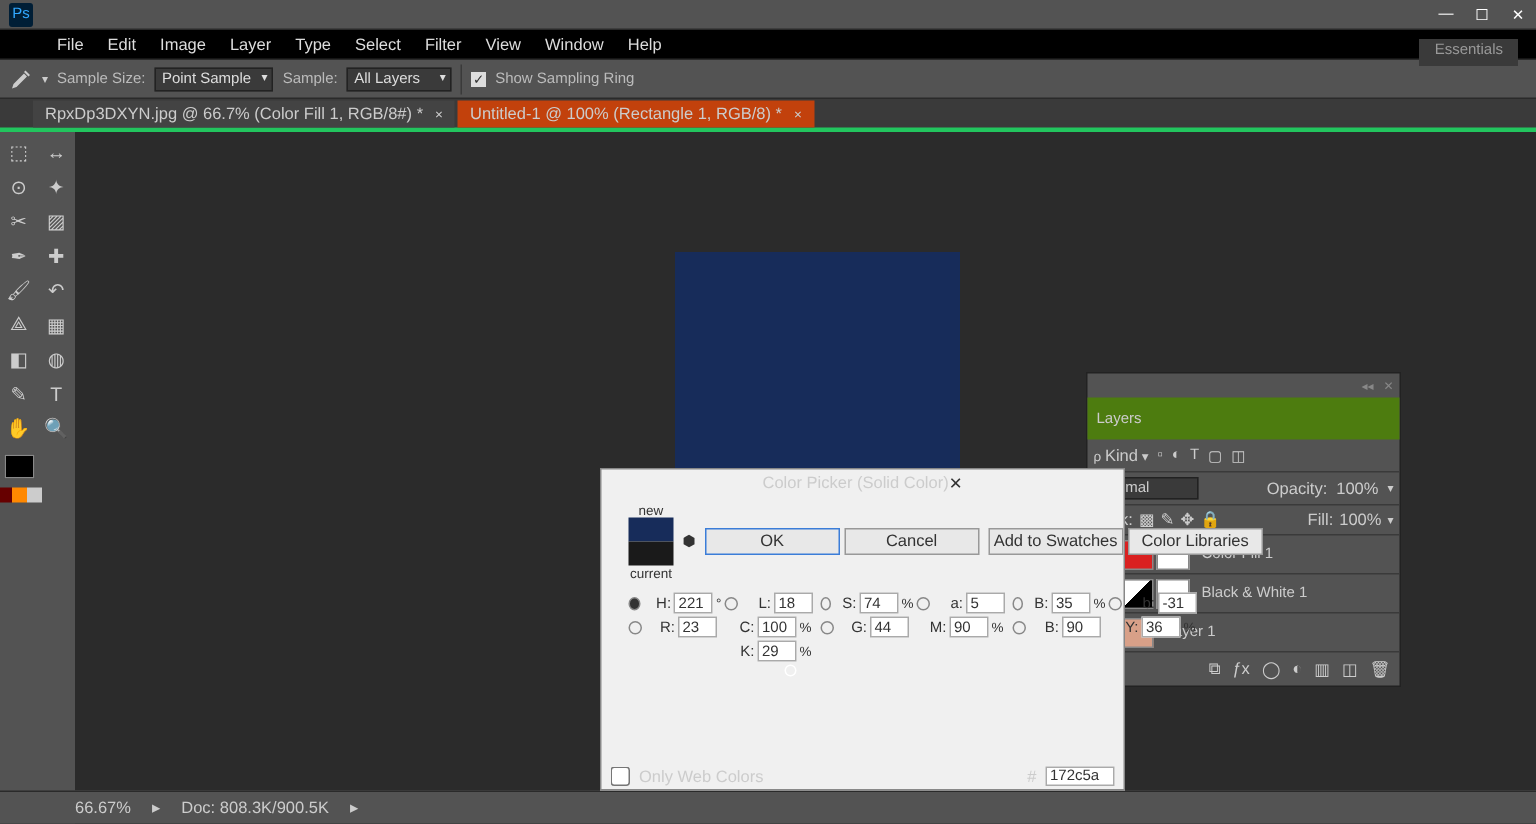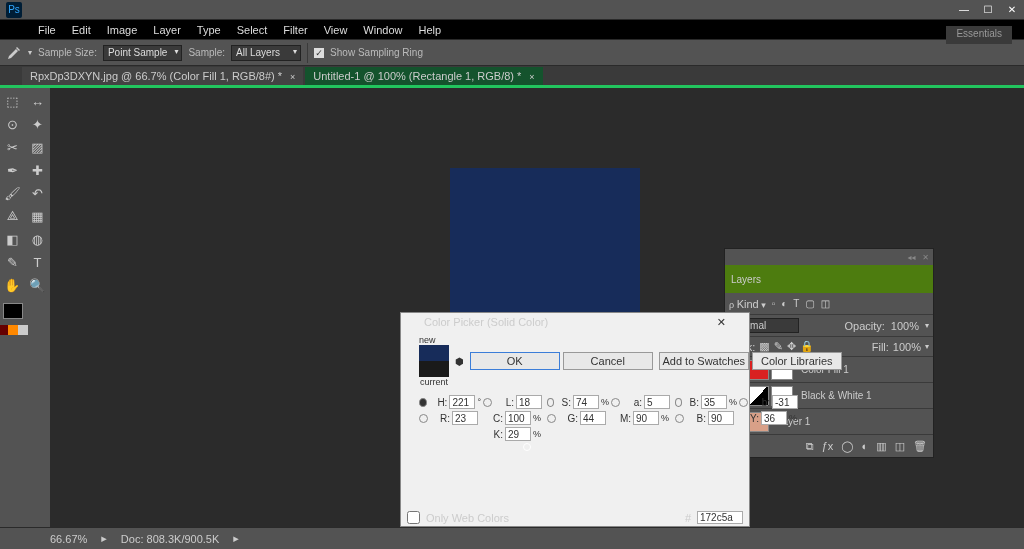--- a/index.html
+++ b/index.html
@@ -10,21 +10,21 @@
 .wbtn{width:24px;height:16px;display:flex;align-items:center;justify-content:center;color:#fff;font-size:10px}
 .menubar{height:20px;background:#000000;display:flex;align-items:center;padding-left:30px;border-bottom:1px solid #2a2a2a}
 .mitem{padding:0 8px;color:#ddd;font-size:11px}
 .optbar{height:26px;background:#535353;display:flex;align-items:center;padding-left:6px;border-bottom:1px solid #2a2a2a;gap:6px}
 .eyedrop{width:16px;height:16px}
 .optlabel{color:#bbb;font-size:10px}
 .optsel{background:#3a3a3a;border:1px solid #222;padding:1px 14px 1px 4px;font-size:10px;color:#ddd;min-width:70px;height:16px;position:relative}
 .optsel::after{content:"▾";position:absolute;right:3px;font-size:8px}
 .chk{width:10px;height:10px;background:#ddd}
 .tabbar{height:22px;background:#3a3a3a;display:flex;align-items:end;padding-left:22px;border-bottom:3px solid #22c55e}
-.tab{background:#14532d;padding:3px 8px;font-size:10px;color:#bbb;position:relative;margin-right:2px}
+.tab{background:#c2410c;padding:3px 8px;font-size:10px;color:#bbb;position:relative;margin-right:2px}
 .tab.active{background:#434343}
 .tabx{margin-left:8px;font-size:9px}
 .workspace{position:absolute;top:88px;left:50px;right:0;bottom:22px;background:#2b2b2b}
 .toolcol{position:absolute;top:88px;left:0;width:50px;background:#535353;bottom:0;display:flex}
 .tc1,.tc2{width:25px;display:flex;flex-direction:column;align-items:center;padding-top:2px}
 .tool{width:22px;height:22px;display:flex;align-items:center;justify-content:center;color:#ccc;font-size:13px;margin-bottom:1px}
 .swatch{margin-top:6px;width:20px;height:16px;background:#000;border:1px solid #888;position:relative}
 .ministrip{margin-top:6px;display:flex}
 .msw{width:10px;height:10px}
 .canvas-rect{position:absolute;top:80px;left:400px;width:190px;height:170px;background:#172c5a}
@@ -36,21 +36,21 @@
 .lp-modesel{background:#3a3a3a;border:1px solid #222;padding:1px 4px;font-size:10px;width:70px}
 .lp-lock{height:20px;display:flex;align-items:center;padding:0 4px;gap:4px;border-bottom:1px solid #3a3a3a;font-size:9px}
 .layer-row{height:26px;display:flex;align-items:center;border-bottom:1px solid #3a3a3a;padding-left:4px;gap:4px}
 .layer-row.sel{background:#5a6c7d}
 .eye{width:14px;height:14px;font-size:10px}
 .lthumb{width:22px;height:20px;border:1px solid #888;background:#fff}
 .lmask{width:22px;height:20px;border:1px solid #888;background:#fff;margin-left:-2px}
 .lname{font-size:10px;margin-left:4px}
 .lp-footer{height:22px;display:flex;align-items:center;justify-content:flex-end;padding-right:6px;gap:8px;font-size:10px;color:#aaa}
 .colorpicker{position:absolute;bottom:0;left:350px;width:350px;height:215px;background:#f0f0f0;border:1px solid #888;z-index:10;display:flex;flex-direction:column}
-.cp-title{height:22px;display:flex;align-items:center;padding:0 23px;color:#333;font-size:11px;justify-content:space-between}
+.cp-title{height:22px;display:flex;align-items:center;padding:0 6px;color:#333;font-size:11px;justify-content:center}
 .cp-body{flex:1;display:flex;padding:4px}
 .cp-field{width:170px;height:170px;background:linear-gradient(to top,#000,transparent),linear-gradient(to right,#fff,#0044ff);position:relative;margin-right:6px}
 .cp-cursor{position:absolute;width:8px;height:8px;border:1px solid #fff;border-radius:50%;left:118px;top:108px}
 .cp-hue{width:14px;height:170px;background:linear-gradient(to bottom,#f00,#ff0,#0f0,#0ff,#00f,#f0f,#f00);margin-right:8px}
 .cp-right{flex:1;display:flex;flex-direction:column;gap:2px}
 .cp-preview{display:flex;align-items:center;gap:6px;margin-bottom:4px}
 .cp-sw{width:30px;height:32px}
 .cp-sw .new{height:16px;background:#172c5a}
 .cp-sw .cur{height:16px;background:#1a1a1a}
 .cp-swlbl{font-size:9px;color:#333}
@@ -215,21 +215,21 @@
       <span style="color:#333">✕</span>
     </div>
     <div class="cp-body">
       <div class="cp-field">
         <div class="cp-cursor"></div>
       </div>
       <div class="cp-hue"></div>
       <div class="cp-right">
         <div class="cp-preview">
           <div>
-            <div class="cp-swlbl" style="text-align:left">new</div>
+            <div class="cp-swlbl" style="text-align:center">new</div>
             <div class="cp-sw">
                 <div class="new"></div>
                 <div class="cur"></div>
               </div>
             <div class="cp-swlbl" style="text-align:center">current</div>
           </div>
           <div style="font-size:10px;color:#333">⬢</div>
           <div class="cp-btns">
             <div class="cp-btn def">OK</div>
             <div class="cp-btn">Cancel</div>

